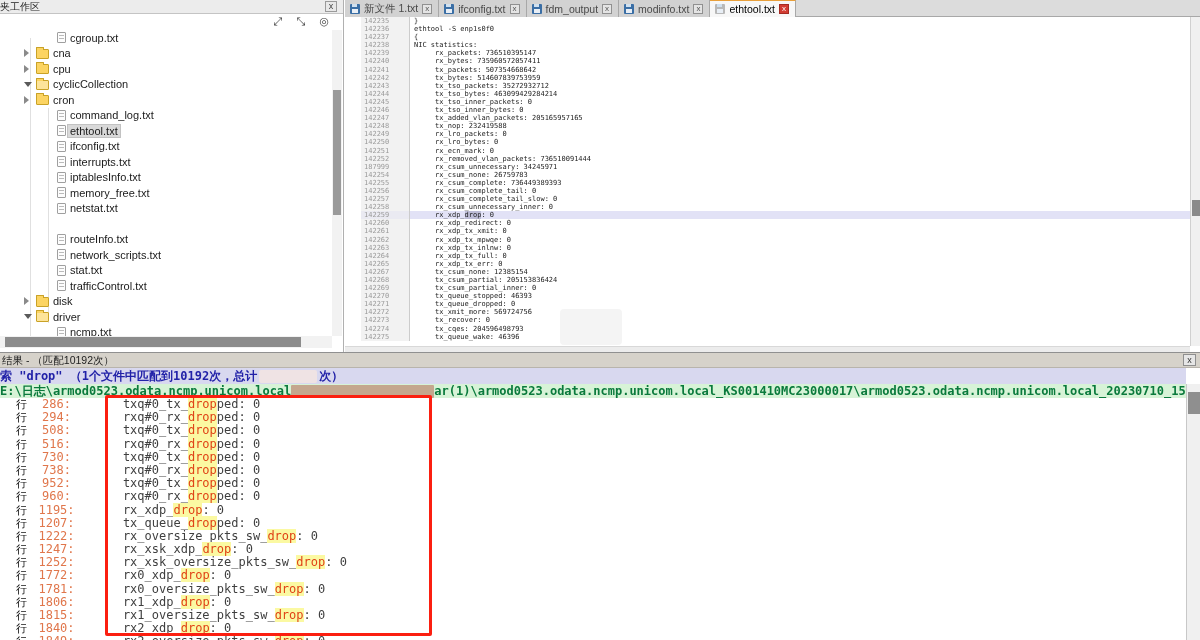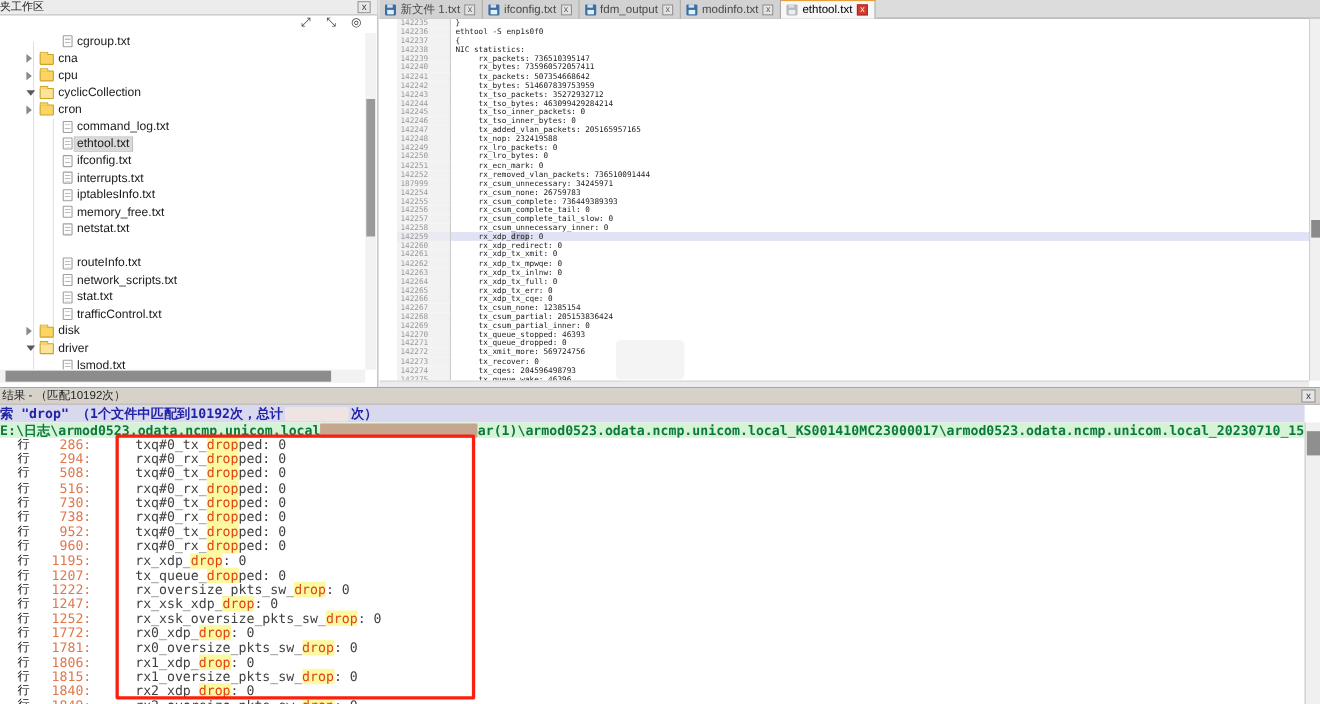--- a/index.html
+++ b/index.html
@@ -60,21 +60,21 @@
   #results { position:absolute; left:0; top:352px; width:1200px; height:288px; background:#fff; border-top:1px solid #909090; }
   #res-title { position:absolute; left:0; top:0; width:1200px; height:15px; background:#d6d2ca; border-bottom:1px solid #b8b4ac; font-size:10.5px; color:#222; line-height:14px; padding-left:2px; }
   #res-close { position:absolute; right:4px; top:1px; width:13px; height:12px; border:1px solid #8f8f8f; background:#e6e6e6; font-size:9px; line-height:10px; text-align:center; color:#333; }
   #res-search { position:absolute; left:0; top:15px; width:1186px; height:16px; background:#d8d8ef; font-family:"DejaVu Sans Mono", monospace; font-size:12px; font-weight:bold; color:#2222a8; line-height:16px; white-space:nowrap; overflow:hidden; }
   #res-search-redact { display:inline-block; vertical-align:middle; width:58px; height:13px; background:#efe3e4; border-radius:2px; margin:0 2px; }
   #res-path { position:absolute; left:0; top:31px; width:1186px; height:14px; background:#d7f3d7; font-family:"DejaVu Sans Mono", monospace; font-size:12px; font-weight:bold; color:#0a7a3c; line-height:14px; white-space:nowrap; overflow:hidden; }
   #res-path-redact { display:inline-block; vertical-align:middle; width:143px; height:13px; background:#c2a188; opacity:0.92; border-radius:1px; margin:0 0; }
   #res-list { position:absolute; left:0; top:45px; width:1186px; height:243px; overflow:hidden; }
   .res-row { position:relative; height:13.2px; font-family:"DejaVu Sans Mono", monospace; font-size:12px; line-height:13.2px; white-space:pre; }
   .res-hang { position:absolute; left:16px; font-family:"Liberation Sans", sans-serif; font-size:11px; color:#111; }
-  .res-lnum { position:absolute; left:30px; width:53px; text-align:right; color:#e0764b; }
+  .res-lnum { position:absolute; left:30px; width:53px; text-align:center; color:#e0764b; }
   .res-content { position:absolute; left:94px; color:#3f3f3f; }
   .res-match { background:#fbf9a2; color:#e04316; }
   #res-vscroll { position:absolute; left:1186px; top:31px; width:14px; height:257px; background:#f0f0f0; border-left:1px solid #c8c8c8; }
   #res-vthumb { position:absolute; left:1px; top:8px; width:12px; height:22px; background:#8f8f8f; }
   #red-rect { position:absolute; left:105px; top:42px; width:327px; height:241px; border:3px solid #fb1f10; border-radius:2px; pointer-events:none; }
 </style>
 </head>
 <body>
 
 <div id="app">
@@ -164,21 +164,21 @@
           <span class="icon-folder"></span>
           <span class="tree-label-folder">disk</span>
         </div>
         <div class="tree-row">
           <span class="tree-chev chev-d"></span>
           <span class="icon-folder open"></span>
           <span class="tree-label-folder">driver</span>
         </div>
         <div class="tree-row">
           <span class="icon-file"></span>
-          <span class="tree-label-file">lsmod.txt</span>
+          <span class="tree-label-file">ncmp.txt</span>
         </div>
       </div>
     <div id="ws-vscroll">
         <div id="ws-vthumb"></div>
       </div>
     <div id="ws-hscroll">
         <div id="ws-hthumb"></div>
       </div>
   </div>
 
@@ -235,21 +235,20 @@
         <div class="ed-line"><span class="ed-num">142256</span><span class="ed-text">     rx_csum_complete_tail: 0</span></div>
         <div class="ed-line"><span class="ed-num">142257</span><span class="ed-text">     rx_csum_complete_tail_slow: 0</span></div>
         <div class="ed-line"><span class="ed-num">142258</span><span class="ed-text">     rx_csum_unnecessary_inner: 0</span></div>
         <div class="ed-line current"><span class="ed-num">142259</span><span class="ed-text">     rx_xdp_<span class="ed-sel">drop</span>: 0</span></div>
         <div class="ed-line"><span class="ed-num">142260</span><span class="ed-text">     rx_xdp_redirect: 0</span></div>
         <div class="ed-line"><span class="ed-num">142261</span><span class="ed-text">     rx_xdp_tx_xmit: 0</span></div>
         <div class="ed-line"><span class="ed-num">142262</span><span class="ed-text">     rx_xdp_tx_mpwqe: 0</span></div>
         <div class="ed-line"><span class="ed-num">142263</span><span class="ed-text">     rx_xdp_tx_inlnw: 0</span></div>
         <div class="ed-line"><span class="ed-num">142264</span><span class="ed-text">     rx_xdp_tx_full: 0</span></div>
         <div class="ed-line"><span class="ed-num">142265</span><span class="ed-text">     rx_xdp_tx_err: 0</span></div>
-        <div class="ed-line"><span class="ed-num">142266</span><span class="ed-text">     rx_xdp_tx_cqe: 0</span></div>
         <div class="ed-line"><span class="ed-num">142267</span><span class="ed-text">     tx_csum_none: 12385154</span></div>
         <div class="ed-line"><span class="ed-num">142268</span><span class="ed-text">     tx_csum_partial: 205153836424</span></div>
         <div class="ed-line"><span class="ed-num">142269</span><span class="ed-text">     tx_csum_partial_inner: 0</span></div>
         <div class="ed-line"><span class="ed-num">142270</span><span class="ed-text">     tx_queue_stopped: 46393</span></div>
         <div class="ed-line"><span class="ed-num">142271</span><span class="ed-text">     tx_queue_dropped: 0</span></div>
         <div class="ed-line"><span class="ed-num">142272</span><span class="ed-text">     tx_xmit_more: 569724756</span></div>
         <div class="ed-line"><span class="ed-num">142273</span><span class="ed-text">     tx_recover: 0</span></div>
         <div class="ed-line"><span class="ed-num">142274</span><span class="ed-text">     tx_cqes: 204596498793</span></div>
         <div class="ed-line"><span class="ed-num">142275</span><span class="ed-text">     tx_queue_wake: 46396</span></div>
       </div>

